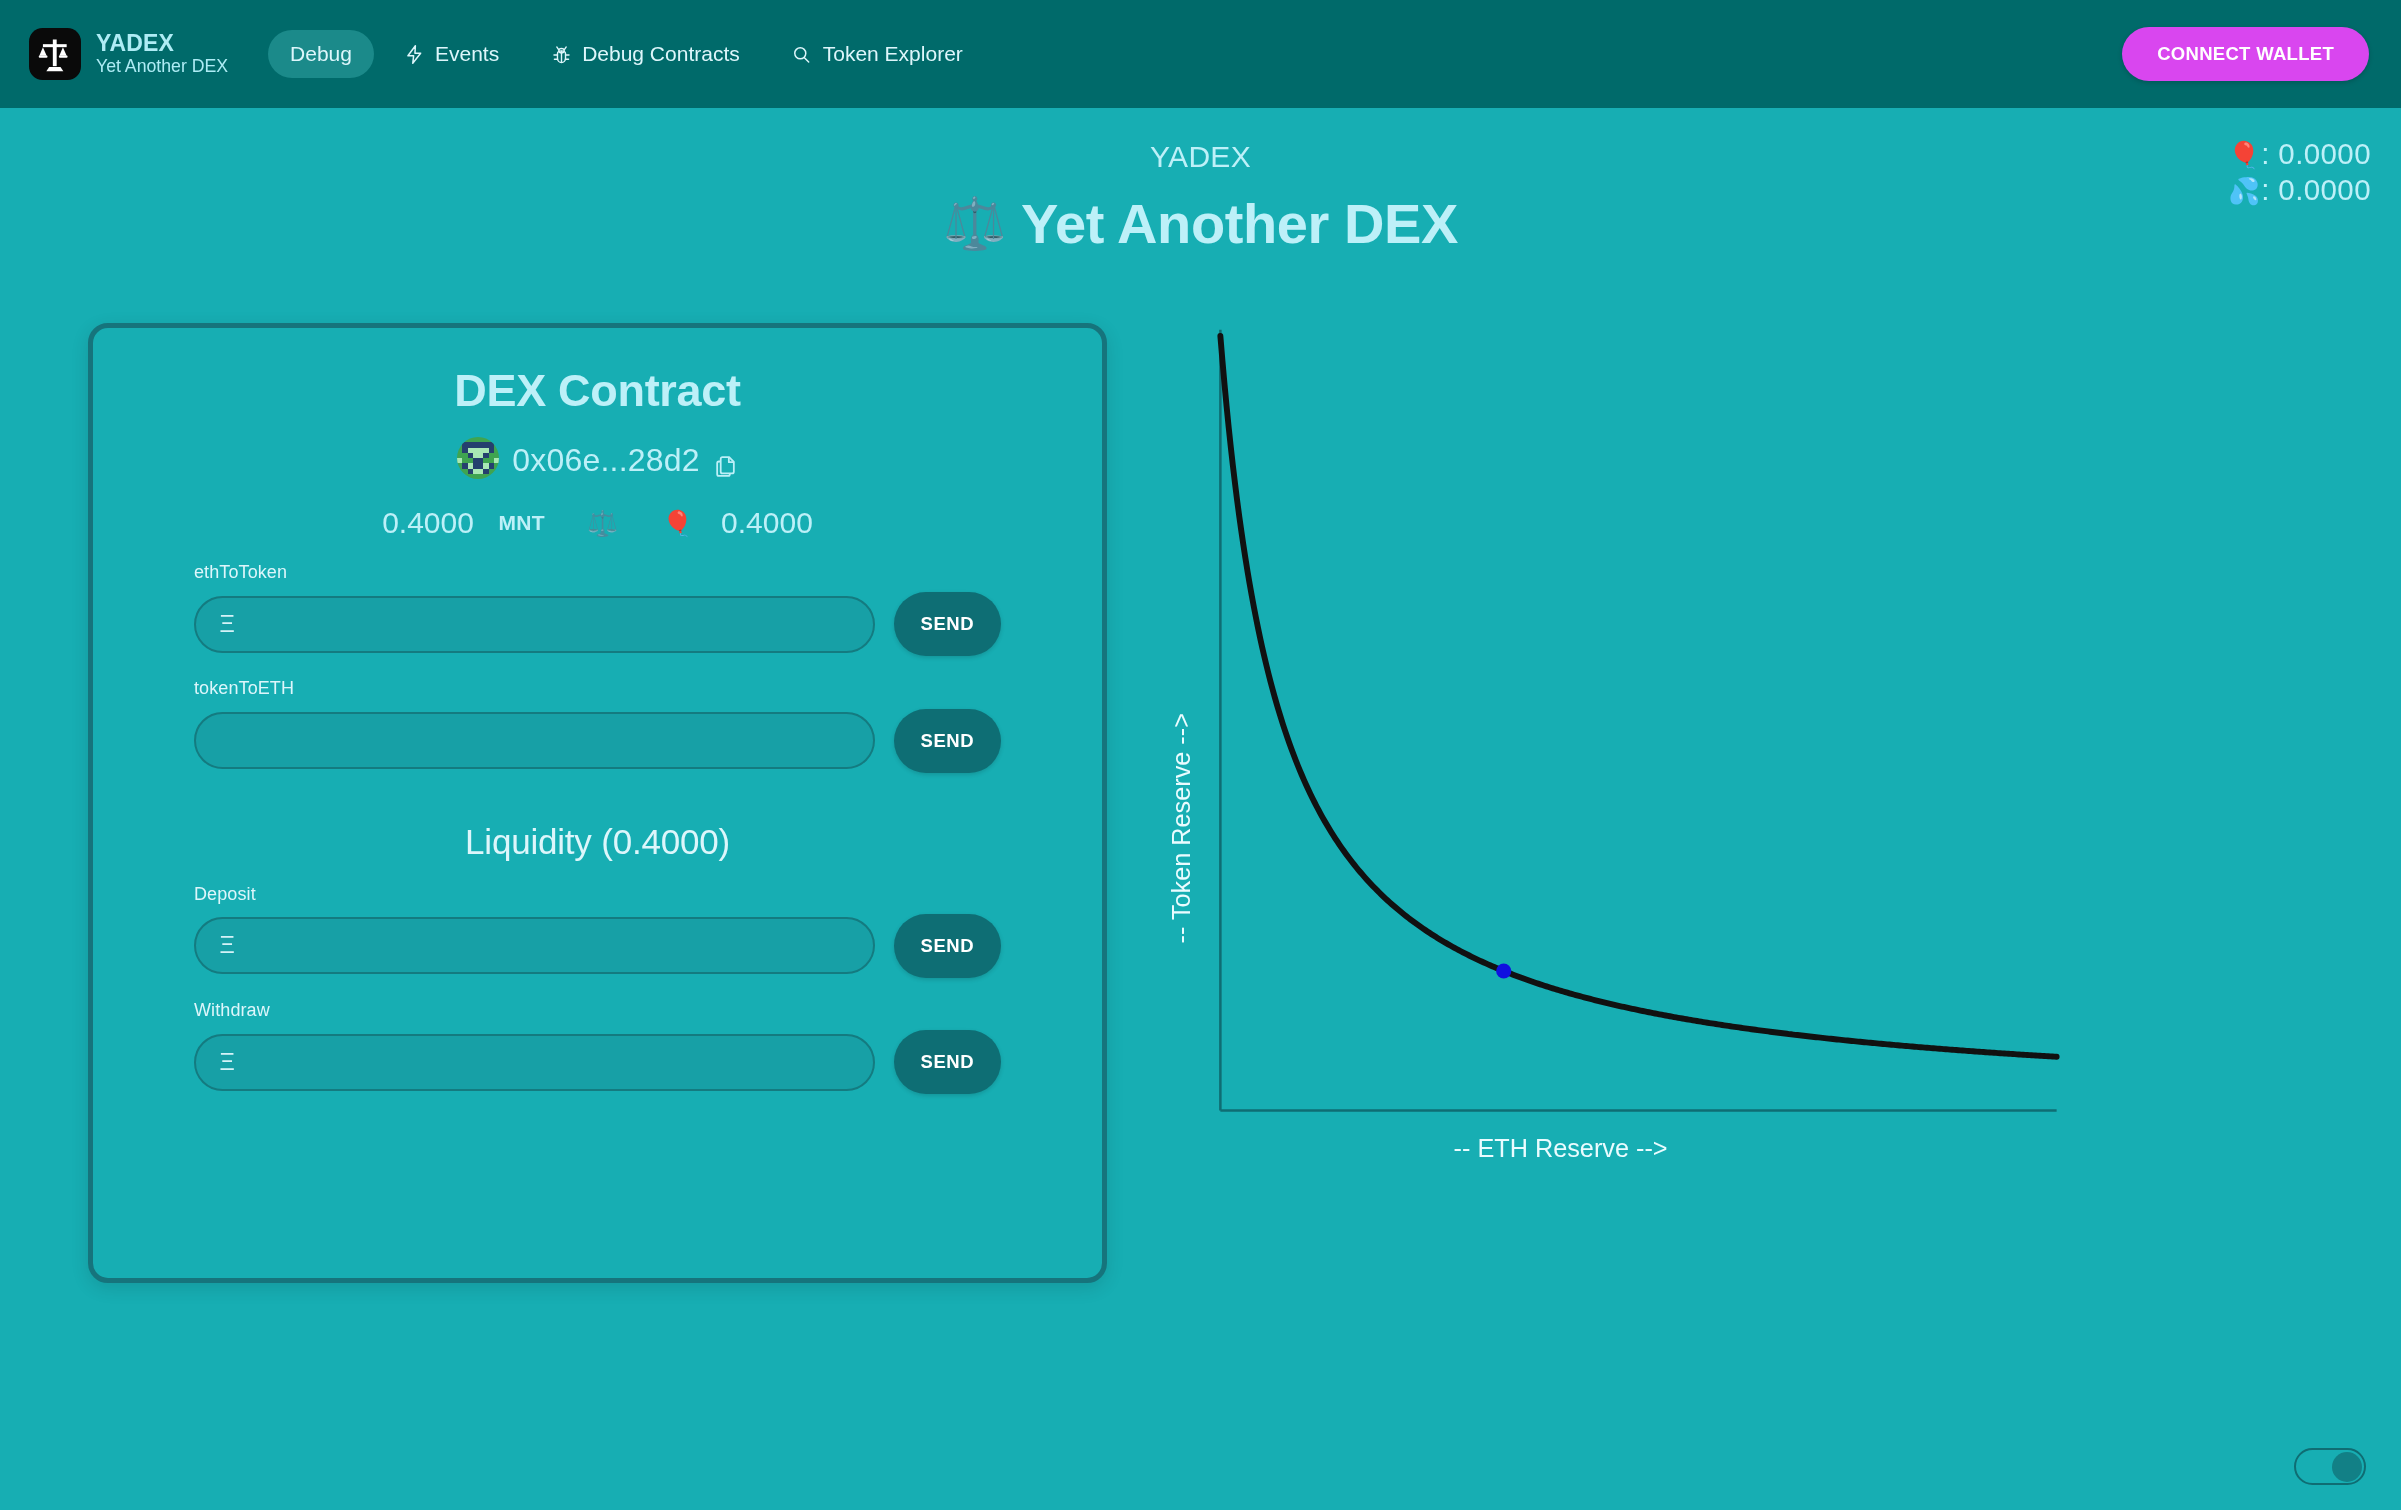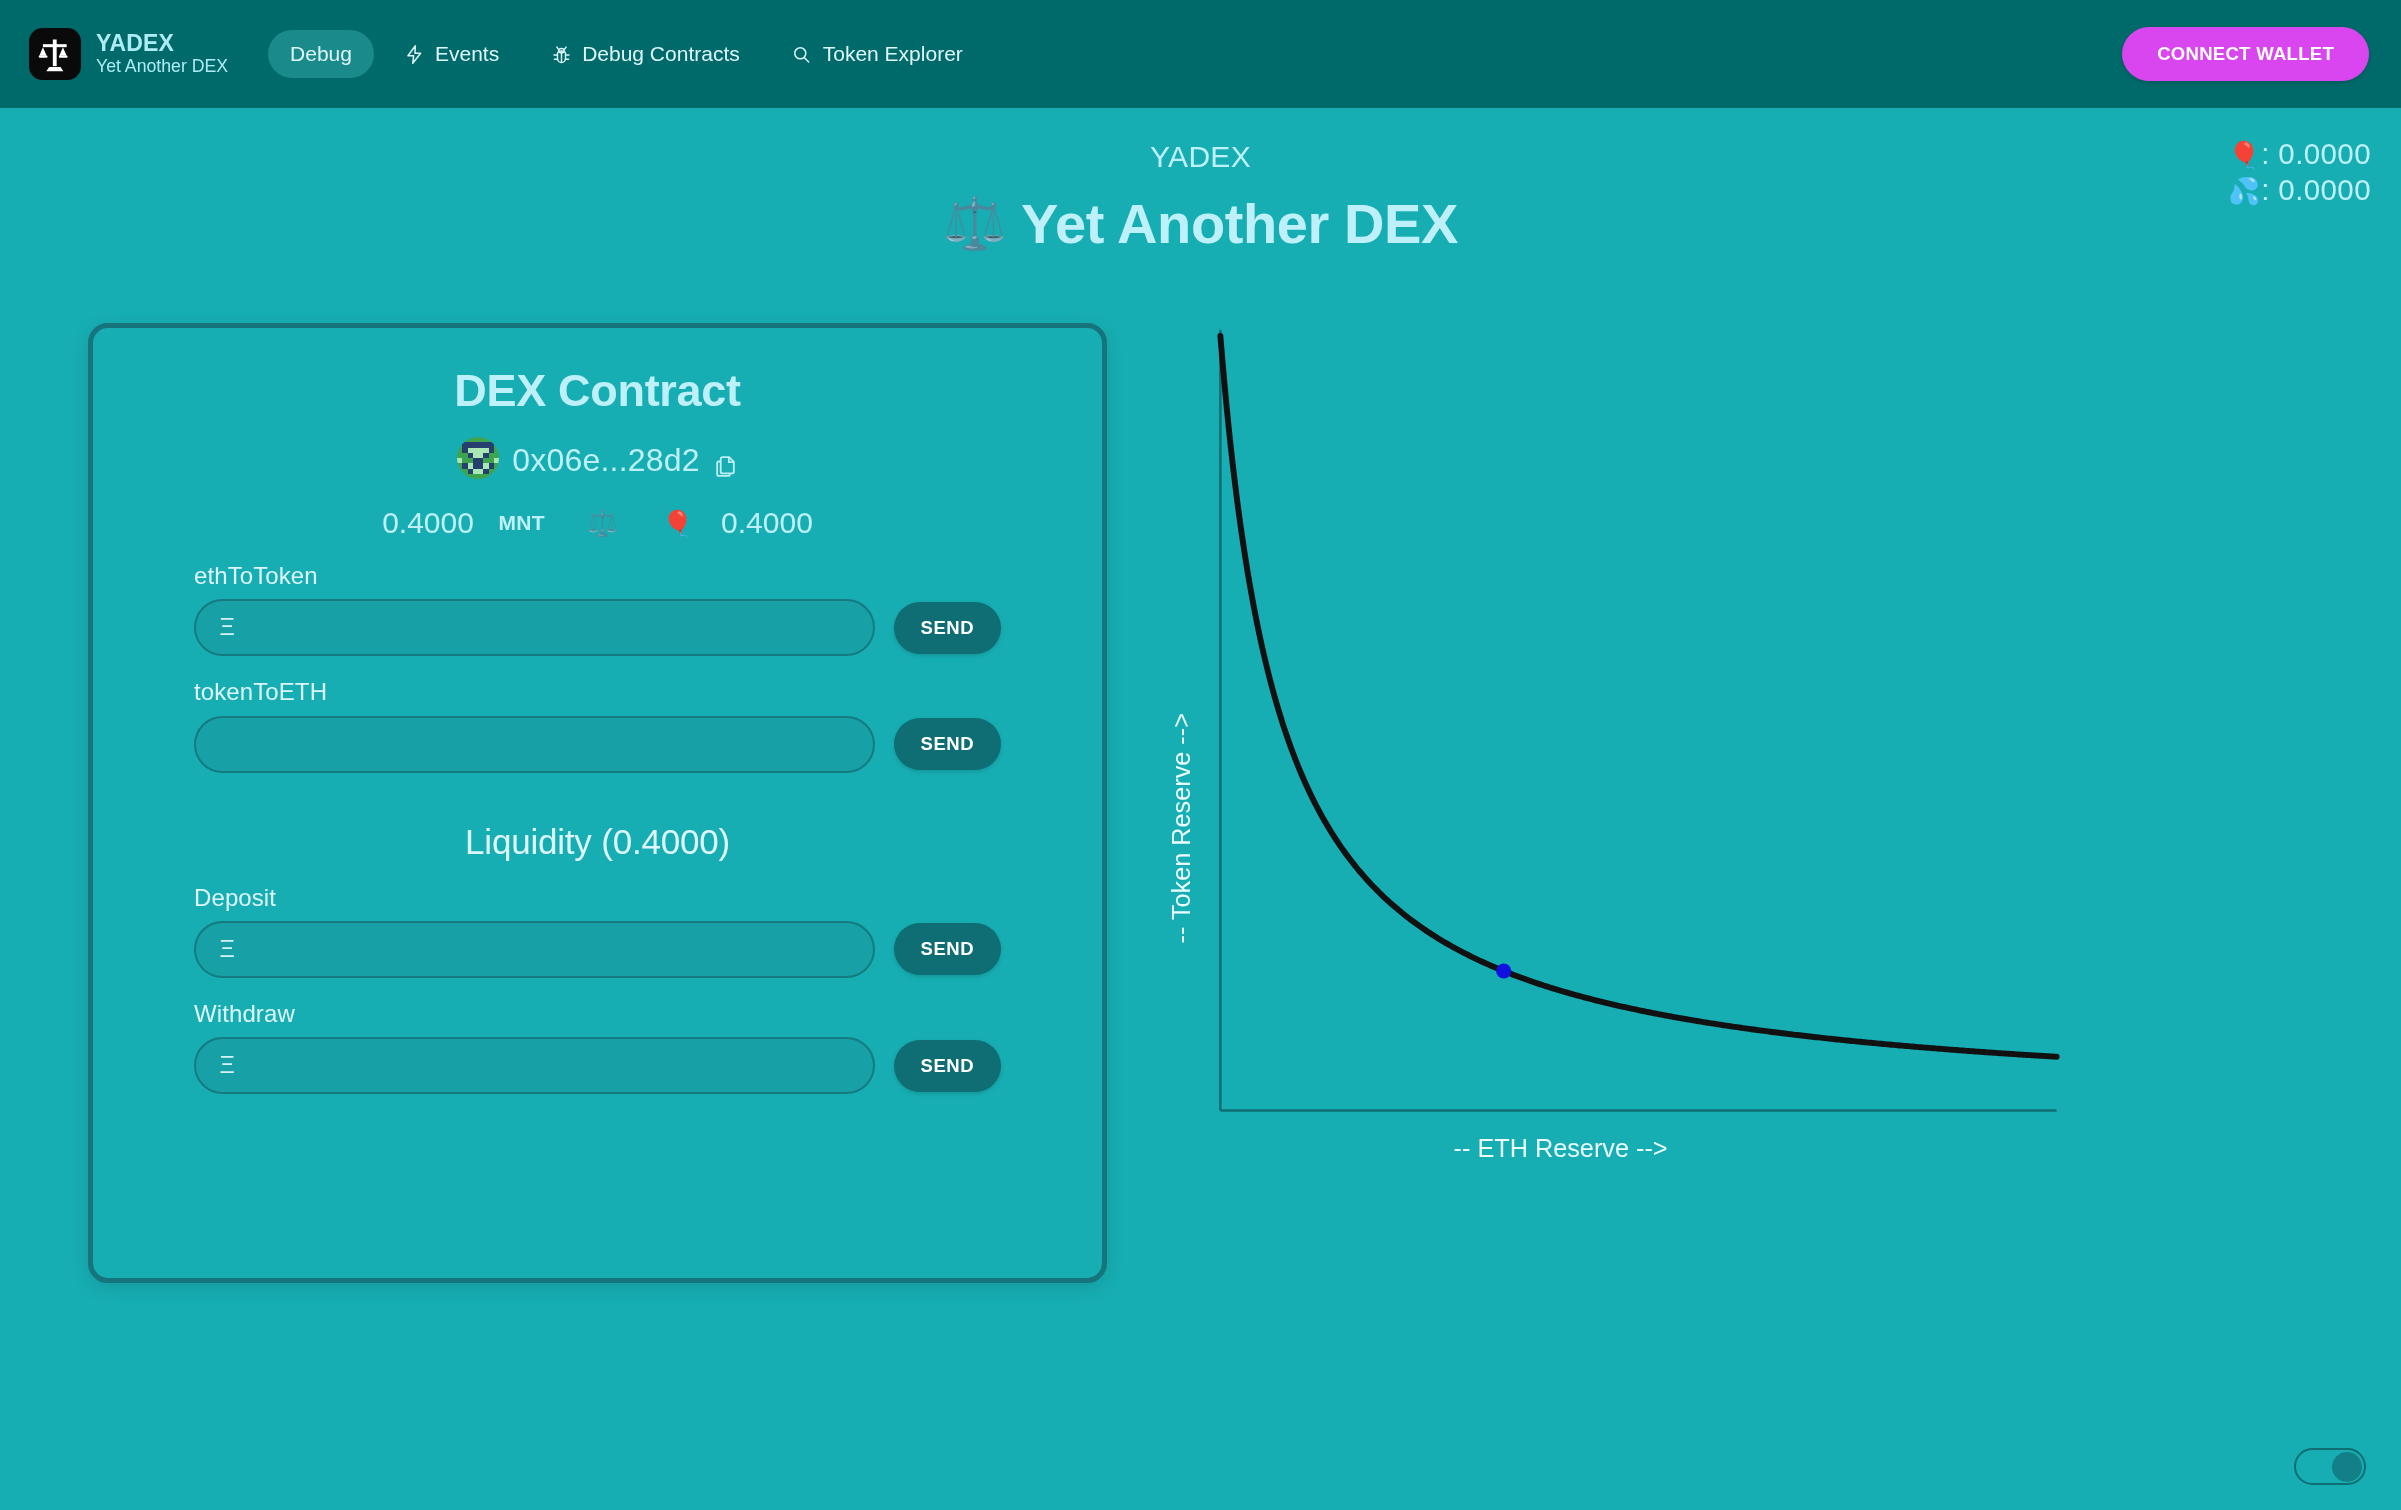--- a/index.html
+++ b/index.html
@@ -198,21 +198,21 @@
     margin-top: 27px;
     font-size: 30px;
     color: #bdf0f8;
   }
   .unit-label { font-size: 21px; font-weight: 700; letter-spacing: 0.3px; }
   .scale-emoji { font-size: 25px; opacity: .85; }
   .bal-emoji-sm { font-size: 25px; }
 
   .field-block { margin-top: 22px; }
   .field-label {
-    font-size: 24px;
+    font-size: 18px;
     color: #ddf6fb;
     margin-bottom: 9.3px;
     letter-spacing: 0.1px;
   }
   .field-row {
     display: flex;
     align-items: center;
     gap: 18.5px;
   }
   .text-input {
@@ -228,21 +228,21 @@
     outline: none;
   }
   .text-input::placeholder { color: #dff7fc; opacity: .95; }
 
   .send-btn {
     flex: none;
     background: #0e6e74;
     color: #ffffff;
     border: none;
     border-radius: 841px;
-    height: 52px;
+    height: 64px;
     padding: 0 27px;
     font-size: 18.5px;
     font-weight: 700;
     letter-spacing: 0.5px;
     font-family: "Liberation Sans", sans-serif;
     cursor: pointer;
     box-shadow: 0 1.7px 4.2px rgba(0,0,0,.15);
   }
 
   .liquidity-title {

